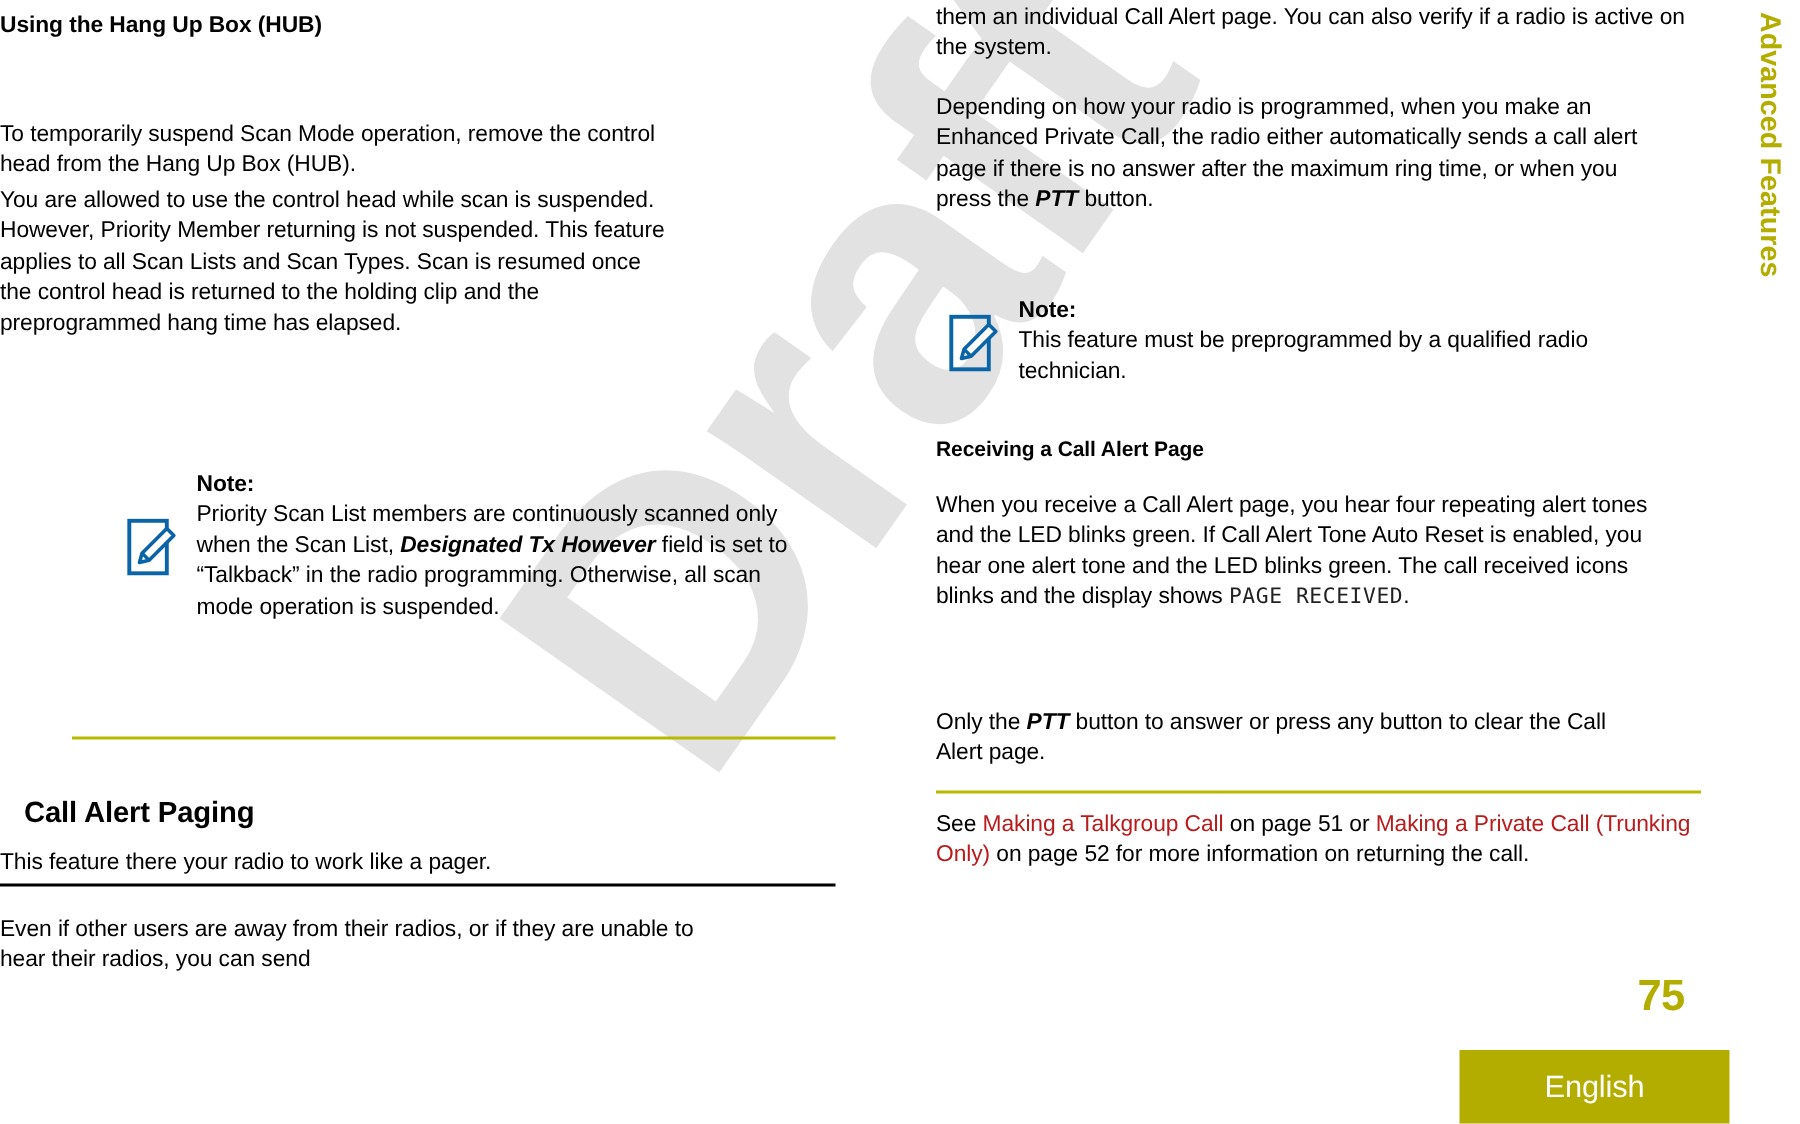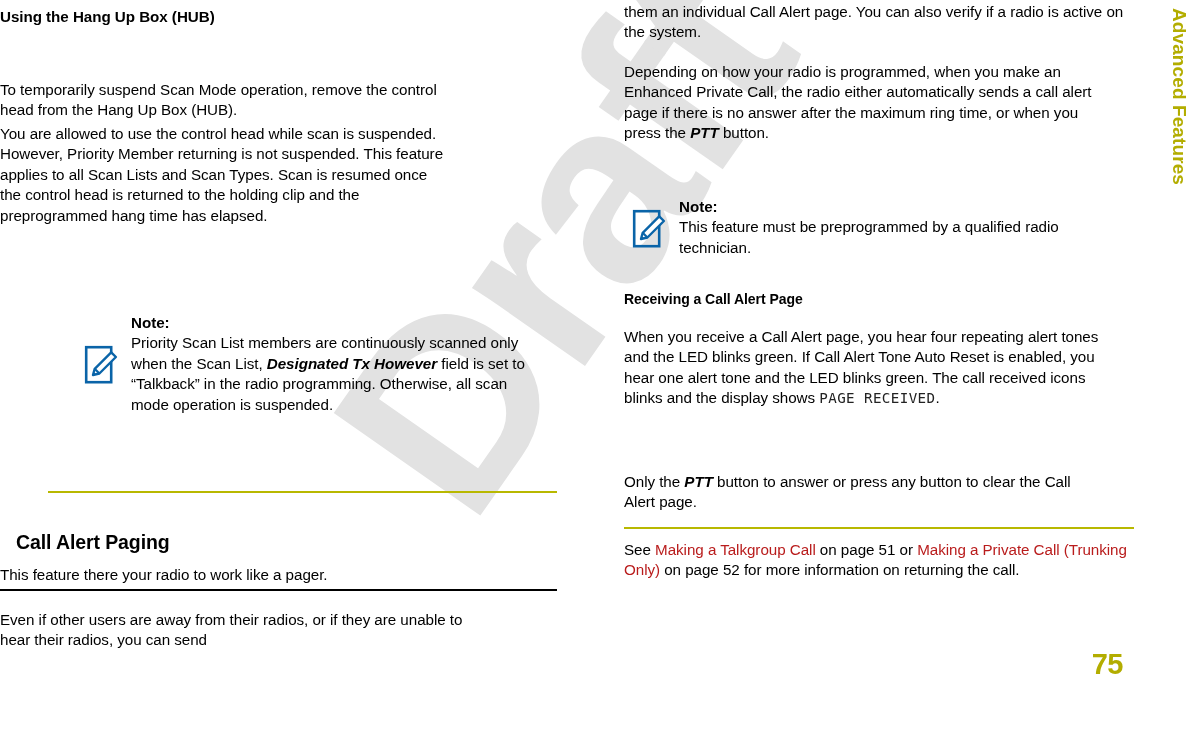--- a/index.html
+++ b/index.html
@@ -287,13 +287,16 @@
 
   </div>
 </div>
 
 <div id="side-tab">
   <div class="tab-text">Advanced Features</div>
 </div>
 
 <div id="footer">
   <div id="page-number">75</div>
+  <div id="language-bar">
+    <div id="language-label">English</div>
+  </div>
 </div>
 
 </body></html>

